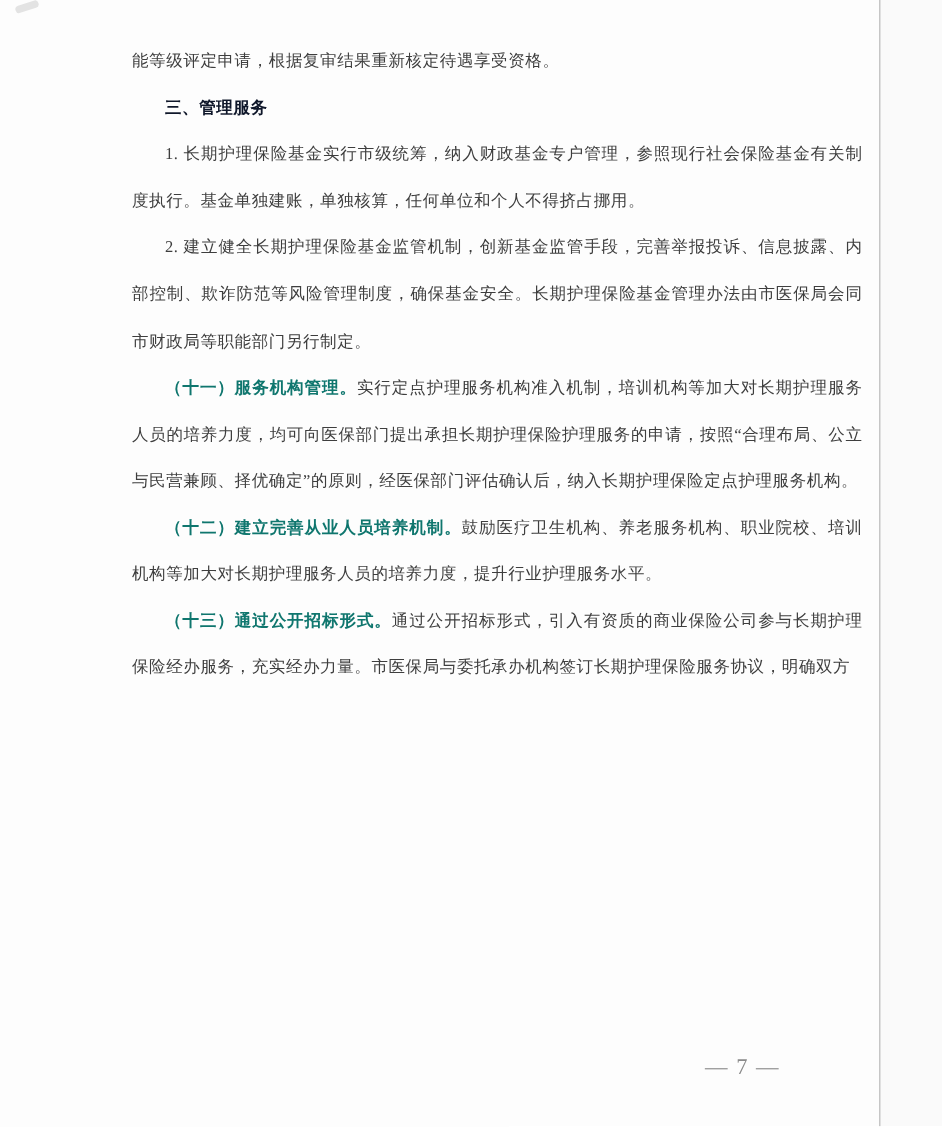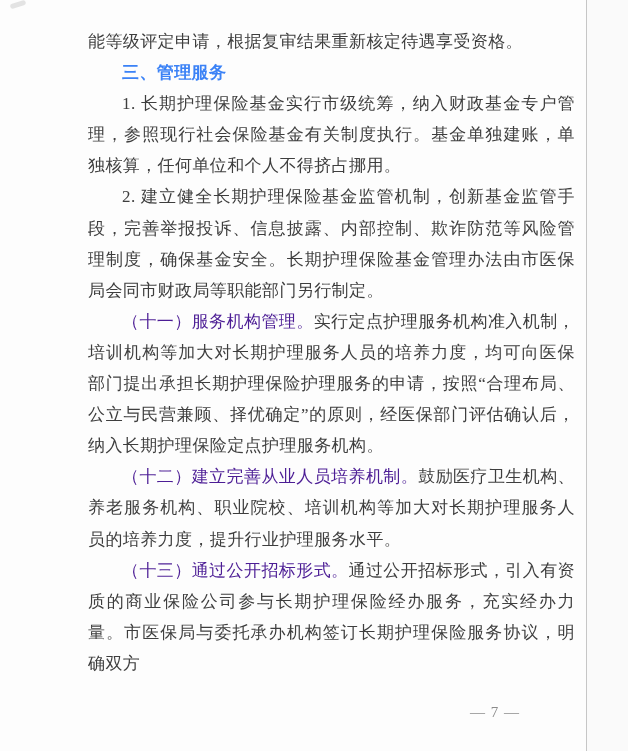--- a/index.html
+++ b/index.html
@@ -39,40 +39,40 @@
     height: 5px;
     background: #e3e3e3;
     border-radius: 3px;
     transform: rotate(-18deg);
   }
   .text-block {
     position: absolute;
     left: 88px;
     top: 26px;
     width: 487px;
-    font-size: 17px;
+    font-size: 11px;
     line-height: 31.1px;
     color: #3e3e3e;
     text-align: justify;
     letter-spacing: 0.4px;
   }
   .text-block p {
     margin: 0;
     text-indent: 2em;
   }
   .text-block p.no-indent {
     text-indent: 0;
   }
   .heading {
     font-weight: bold;
-    color: #3b82f6;
+    color: #0f172a;
   }
   .lead {
-    font-weight: normal;
-    color: #4c1d95;
+    font-weight: bold;
+    color: #0f766e;
   }
   .page-number {
     position: absolute;
     left: 443px;
     top: 701px;
     width: 104px;
     text-align: center;
     color: #8b8b8b;
     font-size: 15px;
     line-height: 22px;

